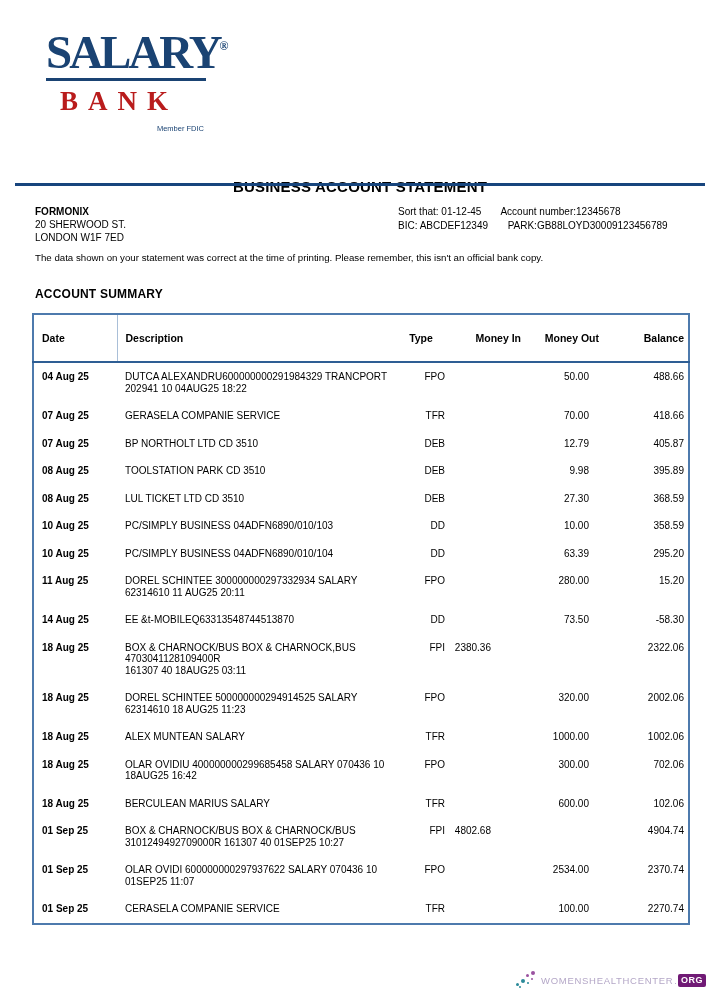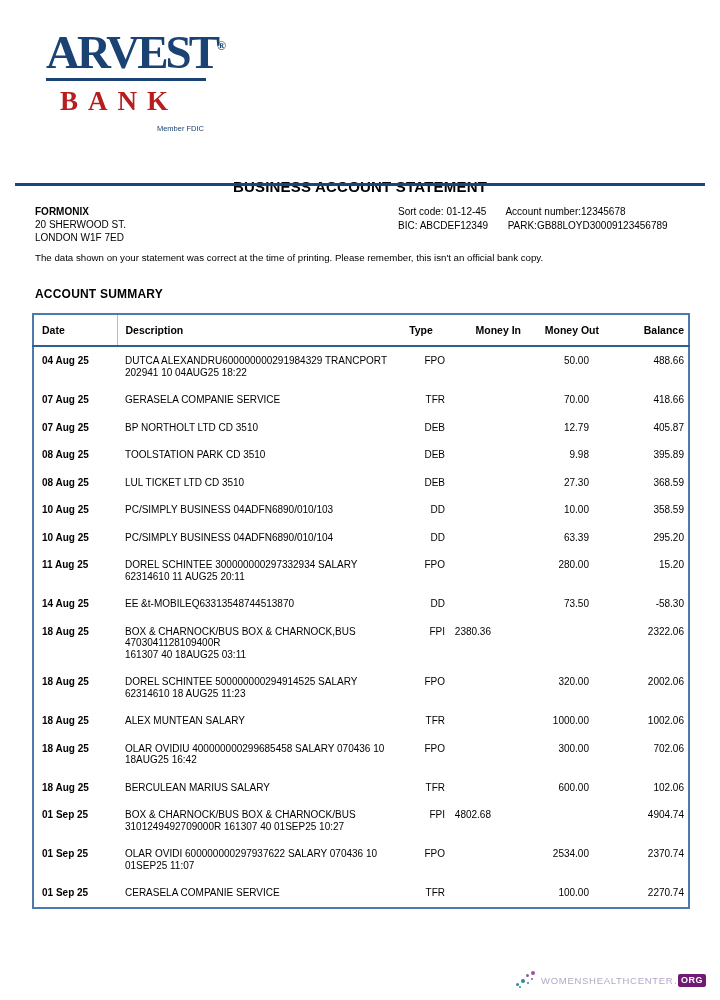--- a/index.html
+++ b/index.html
@@ -39,21 +39,21 @@
 
   
   table.stmt{
     position:absolute;left:32px;top:313px;width:656px;
     border-collapse:collapse;table-layout:fixed;
     border:2px solid #4d7aad;
   }
   col.c-date{width:84px;}  col.c-desc{width:276px;} col.c-type{width:56px;}
   col.c-in{width:76px;}    col.c-out{width:78px;}   col.c-bal{width:86px;}
   .stmt th{
-    font-size:10.5px;font-weight:bold;padding:9px 4px;text-align:left;
+    font-size:10.5px;font-weight:bold;padding:17px 4px;text-align:left;
     border-bottom:2px solid #2e5e94;white-space:nowrap;
   }
   .stmt th.h-date{padding-left:8px;}
   .stmt th.h-desc{border-left:1px solid #a9bfd8;padding-left:8px;}
   .stmt th.h-type{text-align:center;}
   .stmt th.h-in,.stmt th.h-out,.stmt th.h-bal{text-align:right;}
   .stmt th.h-bal{padding-right:4px;}
   .stmt td{
     font-size:10px;vertical-align:top;line-height:11.5px;
     padding:8px 4px 8px 4px;word-wrap:break-word;
@@ -82,38 +82,38 @@
     font-size:9px;font-weight:bold;color:#ffffff;background:#701a75;
     padding:1px 3px 2px 3px;border-radius:2px;letter-spacing:0.5px;
   }
 </style>
 </head>
 <body>
 
 <div class="page">
 
   <div class="logo-block">
-    <div class="logo-arvest"><span>ARVEST</span><span class="logo-reg">®</span></div>
+    <div class="logo-arvest"><span>SALARY</span><span class="logo-reg">®</span></div>
     <div class="logo-rule"></div>
     <div class="logo-bank">BANK</div>
     <div class="logo-member">Member FDIC</div>
   </div>
 
   <div class="doc-title">BUSINESS ACCOUNT STATEMENT</div>
   <div class="title-rule"></div>
 
   <div class="recipient">
     <div class="name">FORMONIX</div>
     <div>20 SHERWOOD ST.</div>
     <div>LONDON W1F 7ED</div>
   </div>
 
   <div class="account-info">
     <div>
-      <span>Sort code:</span>
+      <span>Sort that:</span>
       <span>01-12-45</span>
       <span class="gap"></span>
       <span>Account number:</span><span>12345678</span>
     </div>
     <div>
       <span>BIC:</span>
       <span>ABCDEF12349</span>
       <span class="gap"></span>
       <span>PARK:</span><span>GB88LOYD30009123456789</span>
     </div>

